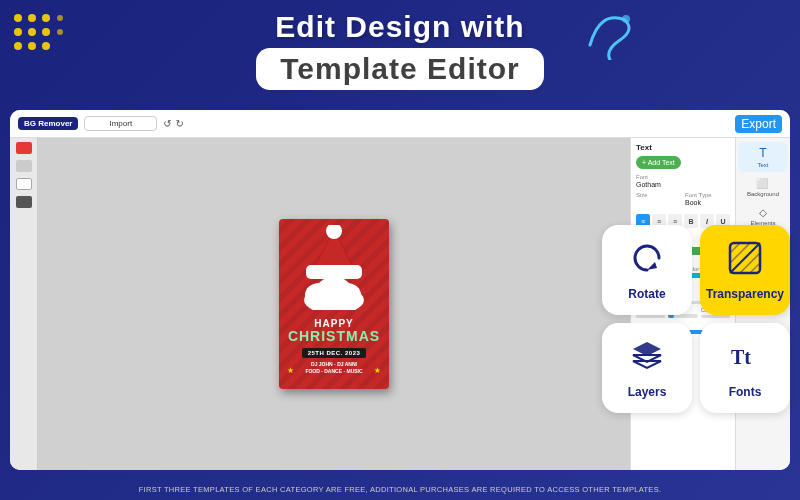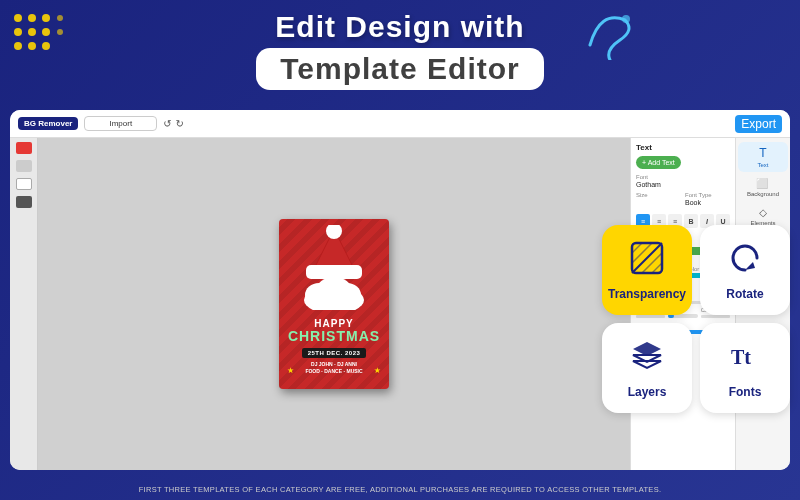--- a/index.html
+++ b/index.html
@@ -664,44 +664,44 @@
           <span>Elements</span>
         </div>
       </div>
 
     </div>
   </div>
 
   <div class="feature-grid">
 
 
+    <div class="feature-btn">
+      <span class="feature-icon">
+        <svg width="36" height="36" viewBox="0 0 36 36">
+          <path d="M30,18 A12,12 0 1,0 18,30" stroke="#1a237e" stroke-width="3" fill="none" stroke-linecap="round"></path>
+          <path d="M28,28 L18,30 L26,22" fill="#1a237e"></path>
+        </svg>
+      </span>
+      <span class="feature-label">Rotate</span>
+    </div>
+
     <div class="feature-btn active">
       <span class="feature-icon">
         <svg width="36" height="36" viewBox="0 0 36 36">
           <rect x="3" y="3" width="30" height="30" rx="4" fill="none" stroke="#1a237e" stroke-width="2.5"></rect>
           <line x1="3" y1="33" x2="33" y2="3" stroke="#1a237e" stroke-width="2"></line>
           <line x1="3" y1="23" x2="23" y2="3" stroke="#1a237e" stroke-width="1.5" opacity="0.5"></line>
           <line x1="3" y1="13" x2="13" y2="3" stroke="#1a237e" stroke-width="1.5" opacity="0.5"></line>
           <line x1="13" y1="33" x2="33" y2="13" stroke="#1a237e" stroke-width="1.5" opacity="0.5"></line>
           <line x1="23" y1="33" x2="33" y2="23" stroke="#1a237e" stroke-width="1.5" opacity="0.5"></line>
         </svg>
       </span>
       <span class="feature-label">Transparency</span>
     </div>
 
-    <div class="feature-btn">
-      <span class="feature-icon">
-        <svg width="36" height="36" viewBox="0 0 36 36">
-          <path d="M30,18 A12,12 0 1,0 18,30" stroke="#1a237e" stroke-width="3" fill="none" stroke-linecap="round"></path>
-          <path d="M28,28 L18,30 L26,22" fill="#1a237e"></path>
-        </svg>
-      </span>
-      <span class="feature-label">Rotate</span>
-    </div>
-
 
     <div class="feature-btn">
       <span class="feature-icon">
         <svg width="36" height="36" viewBox="0 0 36 36">
           <polygon points="18,4 32,11 18,18 4,11" fill="#1a237e" opacity="0.9"></polygon>
           <polygon points="4,17 18,24 32,17" fill="none" stroke="#1a237e" stroke-width="2"></polygon>
           <polygon points="4,23 18,30 32,23" fill="none" stroke="#1a237e" stroke-width="2"></polygon>
         </svg>
       </span>
       <span class="feature-label">Layers</span>

